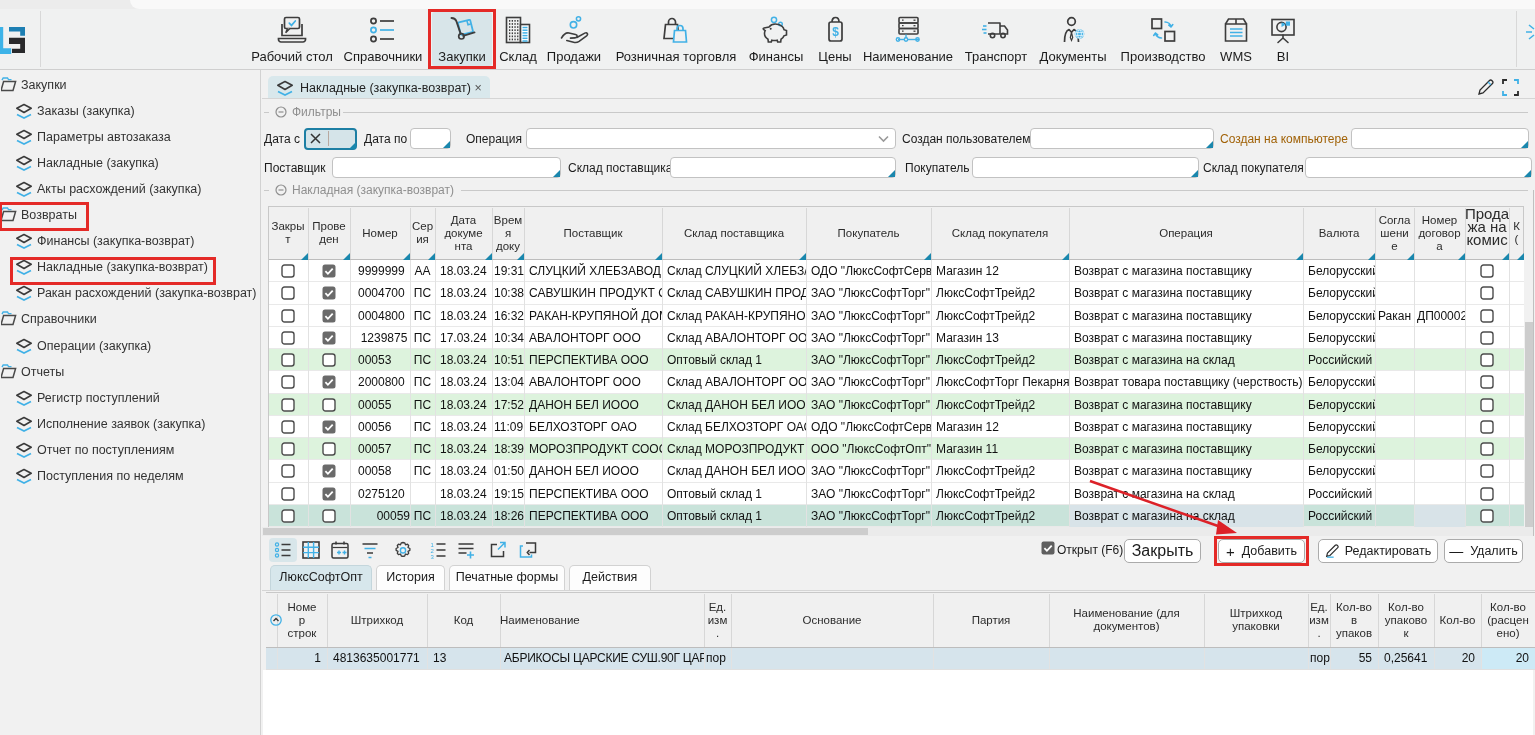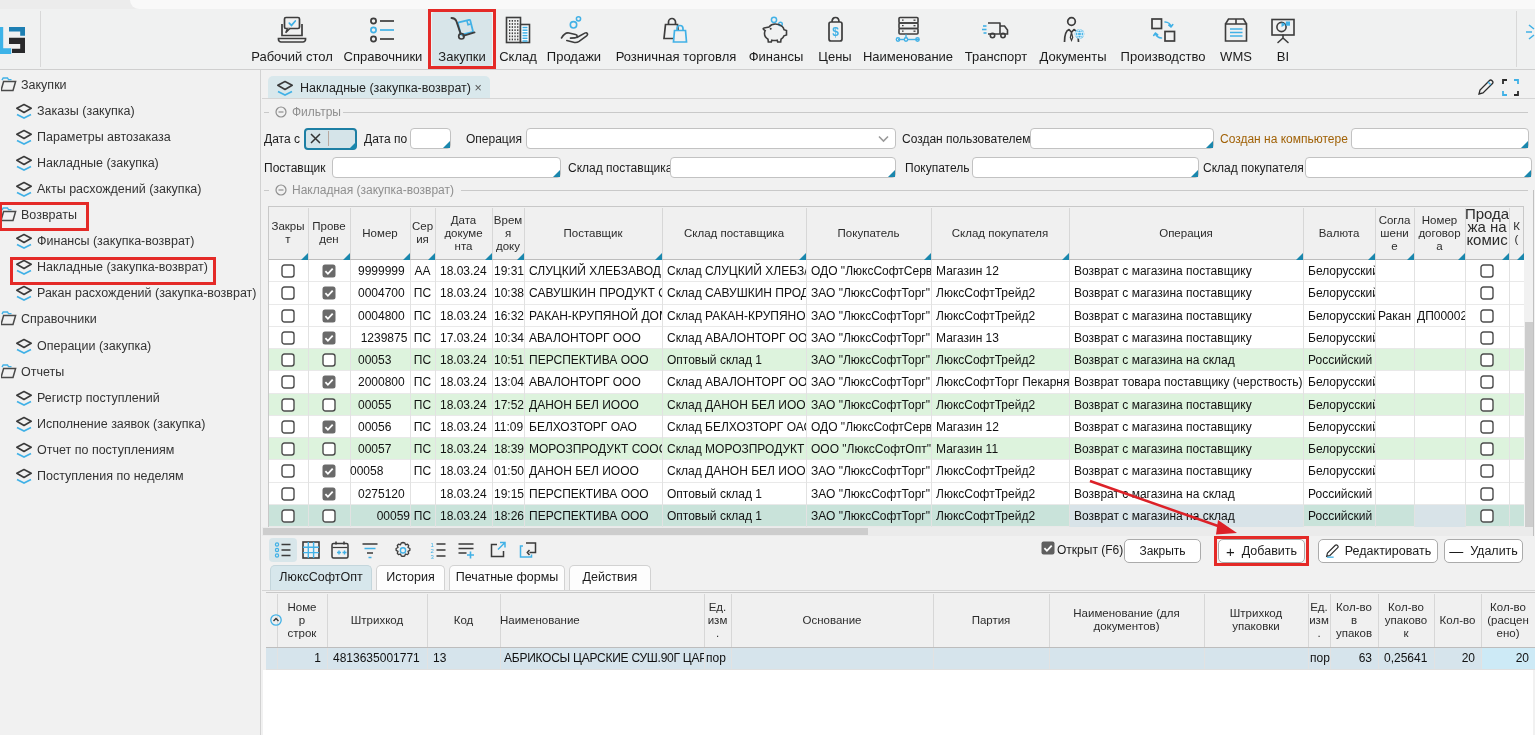--- a/index.html
+++ b/index.html
@@ -940,21 +940,21 @@
     <svg width="14" height="14" viewBox="0 0 14 14">
       <rect x="1" y="1" width="12" height="12" rx="2.5" fill="#fff" stroke="#4c4c4c" stroke-width="1.4"></rect>
     </svg>
   </div>
 <div class="abs" style="left:322px;top:464.25px">
     <svg width="14" height="14" viewBox="0 0 14 14">
       <rect x="0.5" y="0.5" width="13" height="13" rx="2.5" fill="#6a6a6a"></rect>
       <path d="M3.4 7.2 l2.5 2.6 4.8-5.2" fill="none" stroke="#fff" stroke-width="1.8"></path>
     </svg>
   </div>
-<div class="abs" style="left:350px;top:460.25px;width:60px;height:22.25px;font-size:12px;color:#111;line-height:22.25px;text-align:left;overflow:hidden">00058</div>
+<div class="abs" style="left:350px;top:460.25px;width:60px;height:22.25px;font-size:12px;color:#111;line-height:22.25px;padding-left:8px;text-align:left;overflow:hidden">00058</div>
 <div class="abs" style="left:410px;top:460.25px;width:25px;height:22.25px;font-size:12px;color:#111;line-height:22.25px;padding-left:0px;text-align:center;overflow:hidden">ПС</div>
 <div class="abs" style="left:435px;top:460.25px;width:57px;height:22.25px;font-size:12px;color:#111;line-height:22.25px;padding-left:5px;text-align:left;overflow:hidden">18.03.24</div>
 <div class="abs" style="left:492px;top:460.25px;width:32px;height:22.25px;font-size:12px;color:#111;line-height:22.25px;padding-left:2px;text-align:left;overflow:hidden">01:50</div>
 <div class="abs" style="left:524px;top:460.25px;width:138px;height:22.25px;font-size:12px;color:#111;line-height:22.25px;padding-left:5px;text-align:left;overflow:hidden">ДАНОН БЕЛ ИООО</div>
 <div class="abs" style="left:662px;top:460.25px;width:144px;height:22.25px;font-size:12px;color:#111;line-height:22.25px;padding-left:5px;text-align:left;overflow:hidden">Склад ДАНОН БЕЛ ИОО</div>
 <div class="abs" style="left:806px;top:460.25px;width:125px;height:22.25px;font-size:12px;color:#111;line-height:22.25px;padding-left:5px;text-align:left;overflow:hidden">ЗАО "ЛюксСофтТорг"</div>
 <div class="abs" style="left:931px;top:460.25px;width:138px;height:22.25px;font-size:12px;color:#111;line-height:22.25px;padding-left:5px;text-align:left;overflow:hidden">ЛюксСофтТрейд2</div>
 <div class="abs" style="left:1069px;top:460.25px;width:234px;height:22.25px;font-size:12px;color:#111;line-height:22.25px;padding-left:5px;text-align:left;overflow:hidden">Возврат с магазина поставщику</div>
 <div class="abs" style="left:1303px;top:460.25px;width:72px;height:22.25px;font-size:12px;color:#111;line-height:22.25px;padding-left:5px;text-align:left;overflow:hidden">Белорусский</div>
 <div class="abs" style="left:1375px;top:460.25px;width:39px;height:22.25px;font-size:12px;color:#111;line-height:22.25px;padding-left:3px;text-align:left;overflow:hidden"></div>
@@ -1127,21 +1127,21 @@
       <path d="M10.5 9 l-2.2 2.5 2.2 2.5" stroke="#3a3a3a" stroke-width="1.5"></path>
     </g>
   </svg>
 <div class="abs" style="left:1041px;top:541px">
     <svg width="14" height="14" viewBox="0 0 14 14">
       <rect x="0.5" y="0.5" width="13" height="13" rx="2" fill="#5f5f5f"></rect>
       <path d="M3.4 7.2 l2.5 2.6 4.8-5.2" fill="none" stroke="#fff" stroke-width="1.8"></path>
     </svg>
   </div>
 <div class="abs" style="left:1057px;top:543px;font-size:12px;color:#1b1b1b">Открыт (F6)</div>
-<div class="abs" style="left:1124px;top:539px;width:77px;height:24px;background:#fff;border:1px solid #ababab;border-radius:5px;font-size:12px;color:#1b1b1b;display:flex;align-items:center;justify-content:center">Закрыть</div>
+<div class="abs" style="left:1124px;top:539px;width:77px;height:24px;background:#fff;border:1px solid #ababab;border-radius:5px;font-size:16px;color:#1b1b1b;display:flex;align-items:center;justify-content:center">Закрыть</div>
 <div class="abs" style="left:1218px;top:539px;width:87px;height:24px;background:#fff;border:1px solid #ababab;border-radius:5px;font-size:12.5px;color:#1b1b1b;display:flex;align-items:center;justify-content:center"><span style="font-size:15px;margin-right:7px;font-weight:400">+</span>Добавить</div>
 <div class="abs" style="left:1318px;top:539px;width:120px;height:24px;background:#fff;border:1px solid #ababab;border-radius:5px;font-size:12.5px;color:#1b1b1b;display:flex;align-items:center;justify-content:center"><svg width="14" height="14" viewBox="0 0 17 17" style="margin-right:6px">
       <path d="M2 15 l1-4 L12.5 1.5 a1.6 1.6 0 0 1 2.3 0 l.7.7 a1.6 1.6 0 0 1 0 2.3 L6 14 z" fill="none" stroke="#2c2c2c" stroke-width="1.4"></path>
       <path d="M2.5 16 h8" stroke="#41b1e6" stroke-width="1.6"></path>
     </svg>Редактировать</div>
 <div class="abs" style="left:1444px;top:539px;width:79px;height:24px;background:#fff;border:1px solid #ababab;border-radius:5px;font-size:12.5px;color:#1b1b1b;display:flex;align-items:center;justify-content:center"><span style="font-size:14px;margin-right:7px">—</span>Удалить</div>
 <div class="abs" style="left:1214px;top:536px;width:95px;height:30px;border:3px solid #e42a27"></div>
 <div class="abs" style="left:270px;top:565px;width:102px;height:25px;background:#d7e7ec;border:1px solid #c4d6dc;border-bottom:none;border-radius:5px 5px 0 0"></div>
 <div class="abs" style="left:270px;top:570px;width:102px;text-align:center;font-size:12.5px;color:#1b1b1b">ЛюксСофтОпт</div>
 <div class="abs" style="left:376px;top:565px;width:69px;height:25px;background:#fdfdfd;border:1px solid #d2d2d2;border-bottom:none;border-radius:5px 5px 0 0"></div>
@@ -1230,21 +1230,21 @@
 <div class="abs" style="left:1330px;top:648px;width:1px;height:21px;background:#e2e2e2"></div>
 <div class="abs" style="left:1378px;top:648px;width:1px;height:21px;background:#e2e2e2"></div>
 <div class="abs" style="left:1434px;top:648px;width:1px;height:21px;background:#e2e2e2"></div>
 <div class="abs" style="left:1481px;top:648px;width:1px;height:21px;background:#e2e2e2"></div>
 <div class="abs" style="left:277px;top:648px;width:50px;height:21px;font-size:12px;color:#111;line-height:21px;padding-right:6px;text-align:right;overflow:hidden">1</div>
 <div class="abs" style="left:327px;top:648px;width:100px;height:21px;font-size:12px;color:#111;line-height:21px;padding-left:6px;text-align:left;overflow:hidden">4813635001771</div>
 <div class="abs" style="left:427px;top:648px;width:73px;height:21px;font-size:12px;color:#111;line-height:21px;padding-left:6px;text-align:left;overflow:hidden">13</div>
 <div class="abs" style="left:500px;top:648px;width:204px;height:21px;font-size:12px;color:#111;line-height:21px;padding-left:4px;text-align:left;letter-spacing:-0.25px;overflow:hidden">АБРИКОСЫ ЦАРСКИЕ СУШ.90Г ЦАР</div>
 <div class="abs" style="left:704px;top:648px;width:27px;height:21px;font-size:12px;color:#111;line-height:21px;padding-left:2px;text-align:left;overflow:hidden">пор</div>
 <div class="abs" style="left:1308px;top:648px;width:22px;height:21px;font-size:12px;color:#111;line-height:21px;padding-left:2px;text-align:left;overflow:hidden">пор</div>
-<div class="abs" style="left:1330px;top:648px;width:48px;height:21px;font-size:12px;color:#111;line-height:21px;padding-right:6px;text-align:right;overflow:hidden">63</div>
+<div class="abs" style="left:1330px;top:648px;width:48px;height:21px;font-size:12px;color:#111;line-height:21px;padding-right:6px;text-align:right;overflow:hidden">55</div>
 <div class="abs" style="left:1378px;top:648px;width:56px;height:21px;font-size:12px;color:#111;line-height:21px;padding-left:6px;text-align:left;overflow:hidden">0,25641</div>
 <div class="abs" style="left:1434px;top:648px;width:47px;height:21px;font-size:12px;color:#111;line-height:21px;padding-right:6px;text-align:right;overflow:hidden">20</div>
 <div class="abs" style="left:1481px;top:648px;width:54px;height:21px;font-size:12px;color:#111;line-height:21px;padding-right:6px;text-align:right;overflow:hidden">20</div>
 <div class="abs" style="left:266px;top:669px;width:1269px;height:1px;background:#e0e0e0"></div>
 <div class="abs" style="left:263px;top:670px;width:1270px;height:65px;background:#fff"></div>
 <svg class="abs" style="left:1085px;top:476px" width="160" height="62" viewBox="0 0 160 62">
     <path d="M5 5 L133 50" stroke="#dc2128" stroke-width="2.5" fill="none"></path>
     <path d="M133 44 L152 57 L131 58.5 z" fill="#dc2128"></path>
   </svg>
 </body></html>

